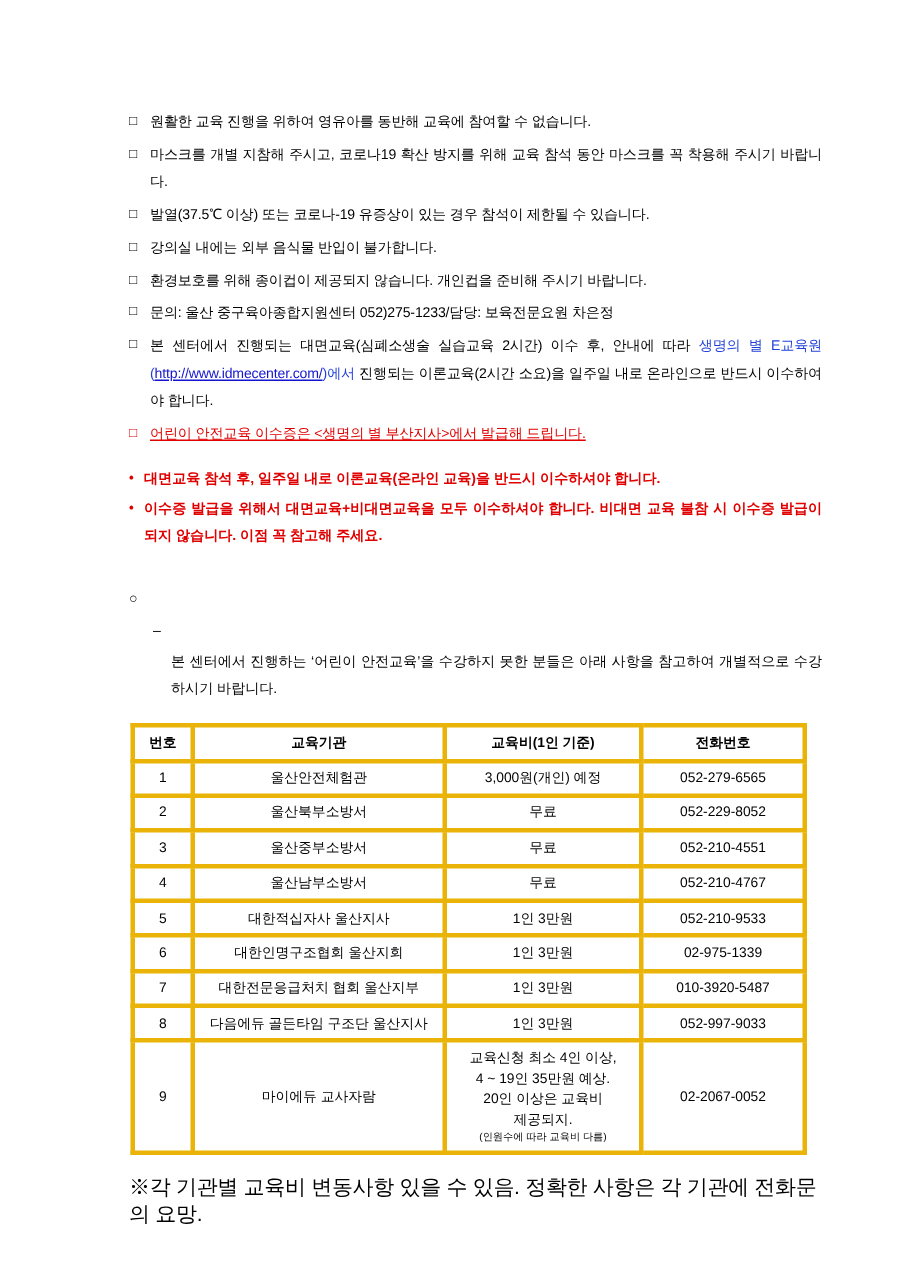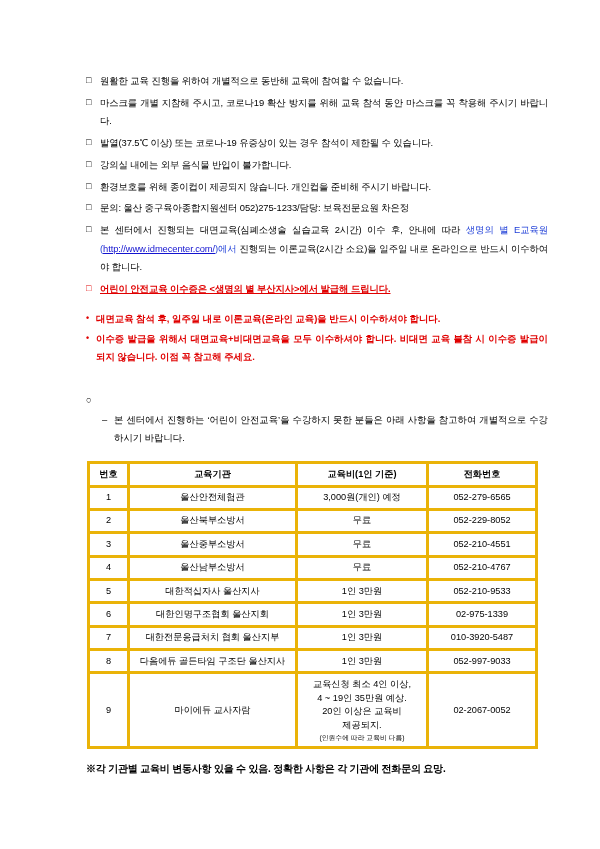--- a/index.html
+++ b/index.html
@@ -57,21 +57,21 @@
   .cb-item.red .cb-mark,
   .cb-item.red .cb-text {
     color: #e00000;
     font-weight: bold;
   }
   .cb-item.red .cb-text {
     text-decoration: none;
   }
   .underline-red {
     color: #e00000;
-    font-weight: bold;
+    font-weight: normal;
     text-decoration: underline;
   }
 
   .red-dot-item {
     display: flex;
     align-items: flex-start;
     font-size: 9.4px;
     line-height: 1.95;
     color: #e00000;
     font-weight: bold;
@@ -114,20 +114,21 @@
     line-height: 1.95;
     margin: 2px 0 0 16px;
   }
   .dash-item .mark {
     flex: 0 0 auto;
     width: 12px;
   }
   .dash-item .txt {
     flex: 1 1 auto;
     text-align: justify;
+    margin-top: 21px;
   }
 
   table.info {
     border-collapse: collapse;
     width: 448px;
     margin-top: 14px;
     margin-left: 1px;
     table-layout: fixed;
   }
   table.info th, table.info td {
@@ -152,35 +153,35 @@
   .cell-multi {
     font-size: 9.2px;
     line-height: 1.5;
   }
   .cell-small {
     font-size: 6.8px;
     line-height: 1.4;
   }
 
   .footnote {
-    font-size: 10px;
-    font-weight: bold;
+    font-size: 14px;
+    font-weight: normal;
     margin-top: 13px;
     letter-spacing: -0.2px;
   }
 </style>
 </head>
 <body>
 
 <div class="page">
   <div class="content">
 
     <div class="cb-item">
       <span class="cb-mark">□</span>
-      <span class="cb-text">원활한 교육 진행을 위하여 개별적으로 동반해 교육에 참여할 수 없습니다.</span>
+      <span class="cb-text">원활한 교육 진행을 위하여 영유아를 동반해 교육에 참여할 수 없습니다.</span>
     </div>
     <div class="cb-item">
       <span class="cb-mark">□</span>
       <span class="cb-text">마스크를 개별 지참해 주시고, 코로나19 확산 방지를 위해 교육 참석 동안 마스크를 꼭 착용해 주시기 바랍니다.</span>
     </div>
     <div class="cb-item">
       <span class="cb-mark">□</span>
       <span class="cb-text">발열(37.5℃ 이상) 또는 코로나-19 유증상이 있는 경우 참석이 제한될 수 있습니다.</span>
     </div>
     <div class="cb-item">

